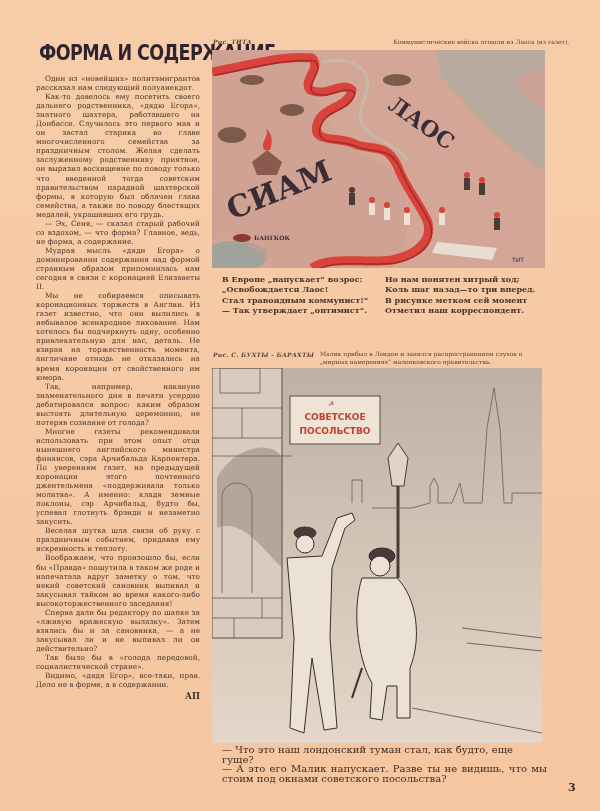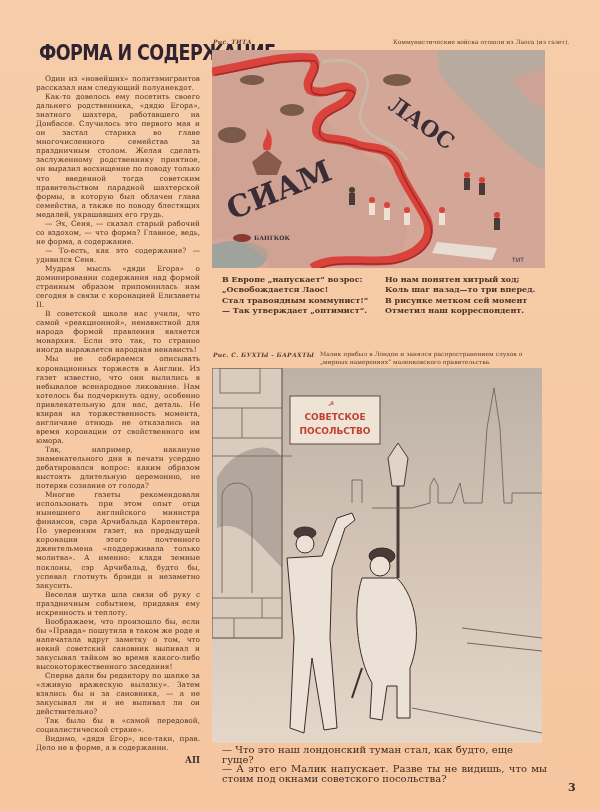--- a/index.html
+++ b/index.html
@@ -50,30 +50,28 @@
 <body>
 
 <div class="page">
 
   <div class="left-col">
     <div class="headline">ФОРМА И СОДЕРЖАНИЕ</div>
     <div class="article">
       <p>Один из «новейших» политэмигрантов рассказал нам следующий полуанекдот.</p>
       <p>Как-то довелось ему посетить своего дальнего родственника, «дядю Егора», знатного шахтера, работавшего на Донбассе. Случилось это первого мая и он застал старика во главе многочисленного семейства за праздничным столом. Желая сделать заслуженному родственнику приятное, он выразил восхищение по поводу только что введенной тогда советским правительством парадной шахтерской формы, в которую был облачен глава семейства, а также по поводу блестящих медалей, украшавших его грудь.</p>
       <p>— Эх, Сеня, — сказал старый рабочий со вздохом, — что форма? Главное, ведь, не форма, а содержание.</p>
-      <p>— То-есть, как это содержание? — удивился Сеня.</p>
       <p>Мудрая мысль «дяди Егора» о доминировании содержания над формой странным образом припомнилась нам сегодня в связи с коронацией Елизаветы II.</p>
-      <p>В советской школе нас учили, что самой «реакционной», ненавистной для народа формой правления является монархия. Если это так, то странно иногда выражается народная ненависть!</p>
       <p>Мы не собираемся описывать коронационных торжеств в Англии. Из газет известно, что они вылились в небывалое всенародное ликование. Нам хотелось бы подчеркнуть одну, особенно привлекательную для нас, деталь. Не взирая на торжественность момента, англичане отнюдь не отказались на время коронации от свойственного им юмора.</p>
       <p>Так, например, накануне знаменательного дня в печати усердно дебатировался вопрос: каким образом выстоять длительную церемонию, не потеряв сознание от голода?</p>
       <p>Многие газеты рекомендовали использовать при этом опыт отца нынешнего английского министра финансов, сэра Арчибальда Карпентера. По уверениям газет, на предыдущей коронации этого почтенного джентельмена «поддерживала только молитва». А именно: кладя земные поклоны, сэр Арчибальд, будто бы, успевал глотнуть брэнди и незаметно закусить.</p>
       <p>Веселая шутка шла связи об руку с праздничным событием, придавая ему искренность и теплоту.</p>
       <p>Воображаем, что произошло бы, если бы «Правда» пошутила в таком же роде и напечатала вдруг заметку о том, что некий советский сановник выпивал и закусывал тайком во время какого-либо высокоторжественного заседания!</p>
       <p>Сперва дали бы редактору по шапке за «лживую вражескую вылазку». Затем взялись бы и за сановника, — а не закусывал ли и не выпивал ли он действительно?</p>
-      <p>Так было бы в «самой передовой, социалистической стране».</p>
+      <p>Так было бы в «голода передовой, социалистической стране».</p>
       <p>Видимо, «дядя Егор», все-таки, прав. Дело не в форме, а в содержании.</p>
     </div>
     <div class="signature">АП</div>
   </div>
 
   <div class="fig-caption" style="left:213px;top:38px;">
     <span class="author">Рис. ТИТА</span>
   </div>
   <div class="fig-caption" style="left:393px;top:38px;">Коммунистические войска отошли из Лаоса (из газет).</div>
 

